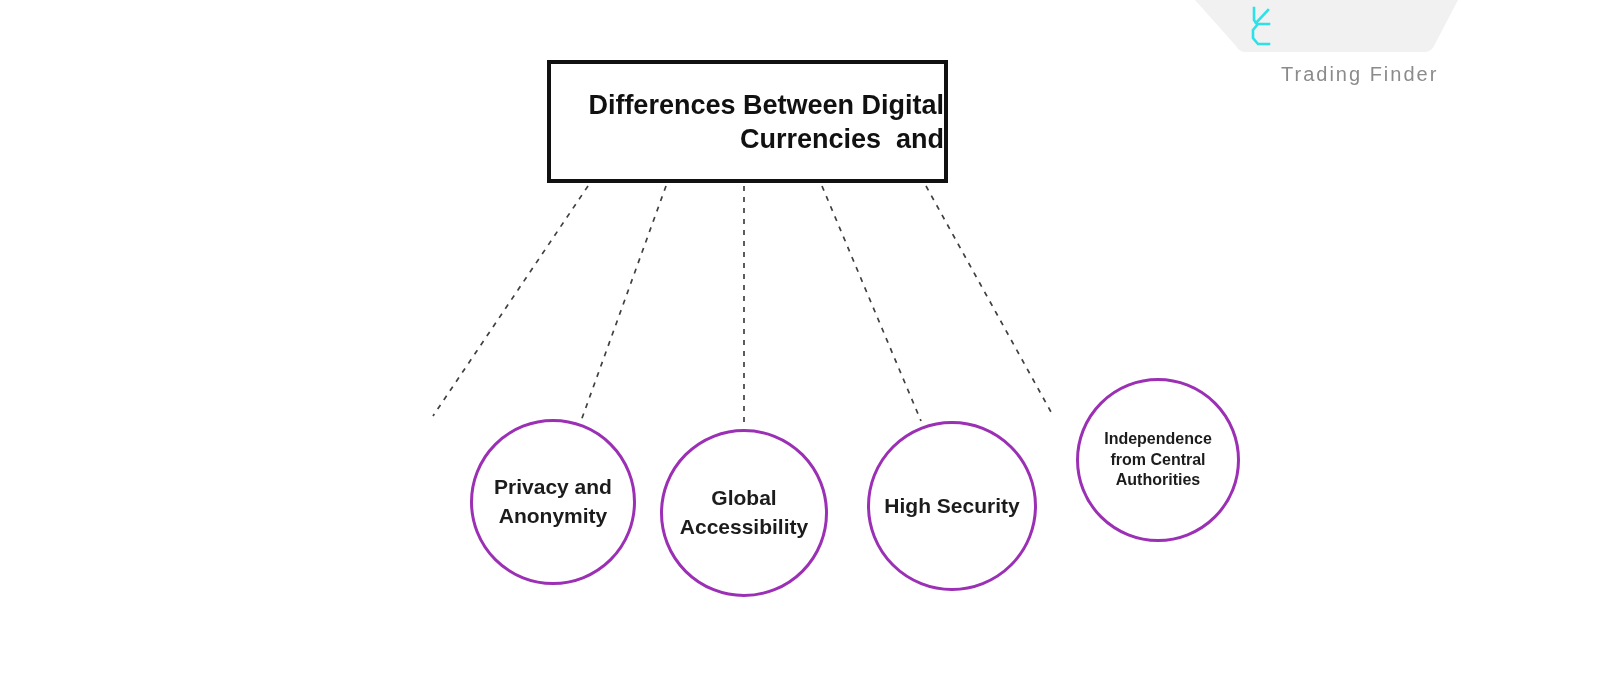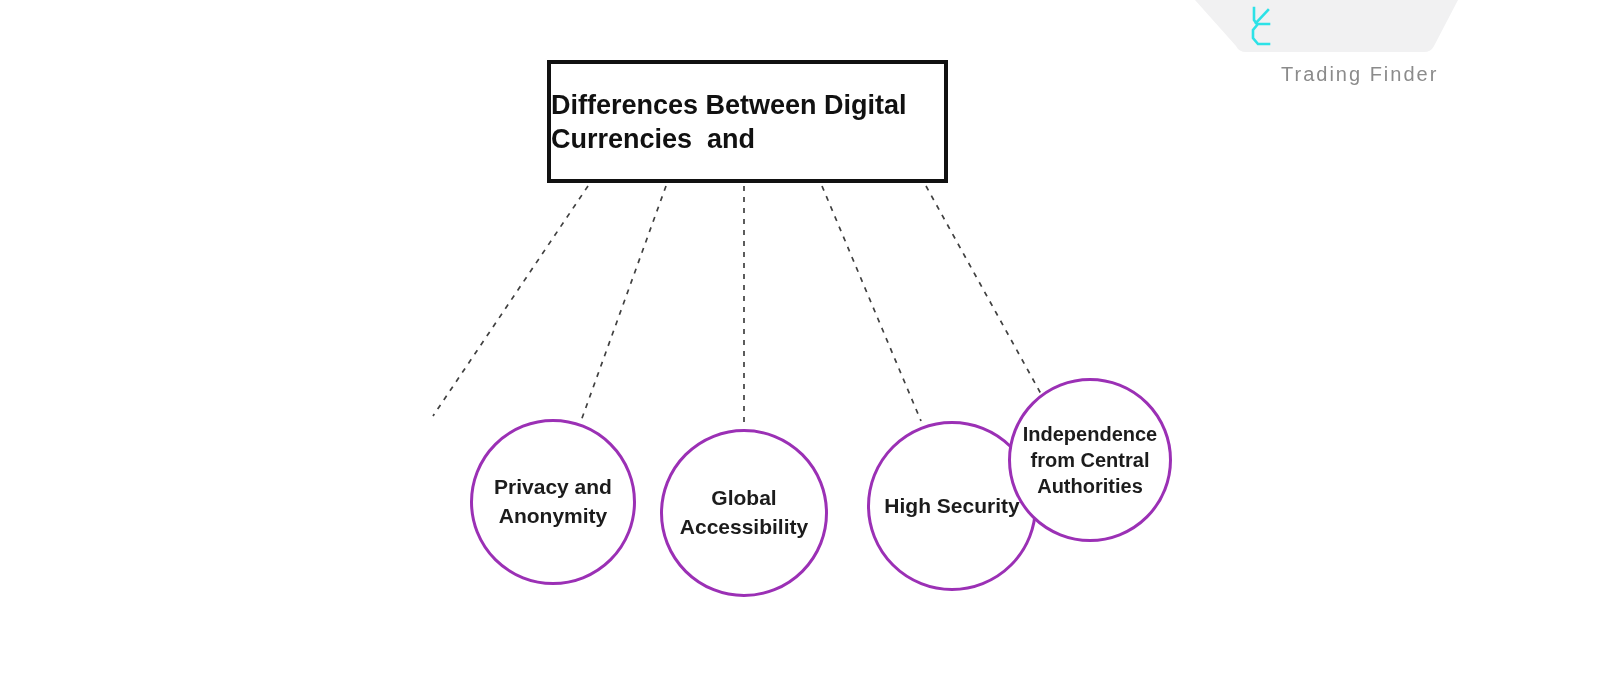--- a/index.html
+++ b/index.html
@@ -18,21 +18,21 @@
   }
   .title-box {
     position: absolute;
     left: 547px; top: 60px;
     width: 401px; height: 123px;
     box-sizing: border-box;
     border: 4px solid #111111;
     background: #ffffff;
     display: flex;
     flex-direction: column;
-    align-items: flex-start;
+    align-items: flex-end;
     justify-content: center;
     text-align: center;
     font-size: 27px;
     font-weight: bold;
     color: #111111;
     line-height: 34px;
   }
   .title-box .pre { white-space: pre; }
   .circle {
     position: absolute;
@@ -46,21 +46,21 @@
     text-align: center;
     font-weight: bold;
     color: #1c1c1c;
     line-height: 1.38;
   }
   .circle span { white-space: pre-line; display: block; }
   .c1 { left: 280px; top: 384px; width: 166px; height: 166px; font-size: 20px; }
   .c2 { left: 470px; top: 419px; width: 166px; height: 166px; font-size: 21px; }
   .c3 { left: 660px; top: 429px; width: 168px; height: 168px; font-size: 21px; }
   .c4 { left: 867px; top: 421px; width: 170px; height: 170px; font-size: 21px; }
-  .c5 { left: 1008px; top: 378px; width: 164px; height: 164px; font-size: 20px; line-height: 1.3; }
+  .c5 { left: 1076px; top: 378px; width: 164px; height: 164px; font-size: 16px; line-height: 1.3; }
   .brand {
     position: absolute;
     left: 1195px; top: 0;
     width: 265px; height: 56px;
   }
   .brand-icon {
     position: absolute;
     left: 50px; top: 6px;
   }
   .brand-text {

